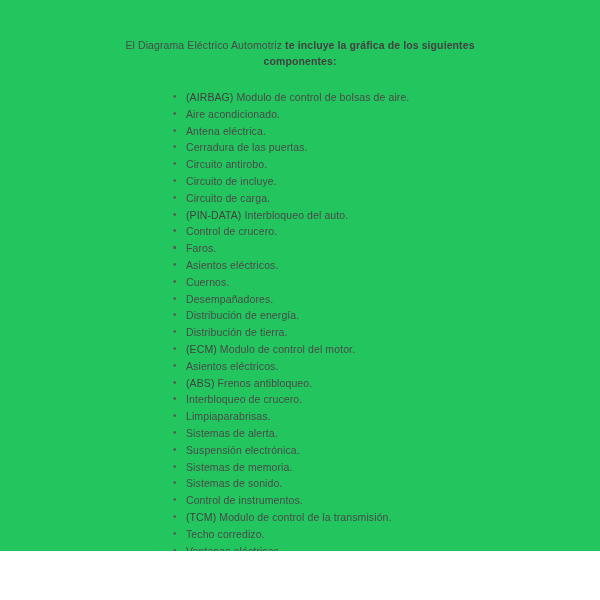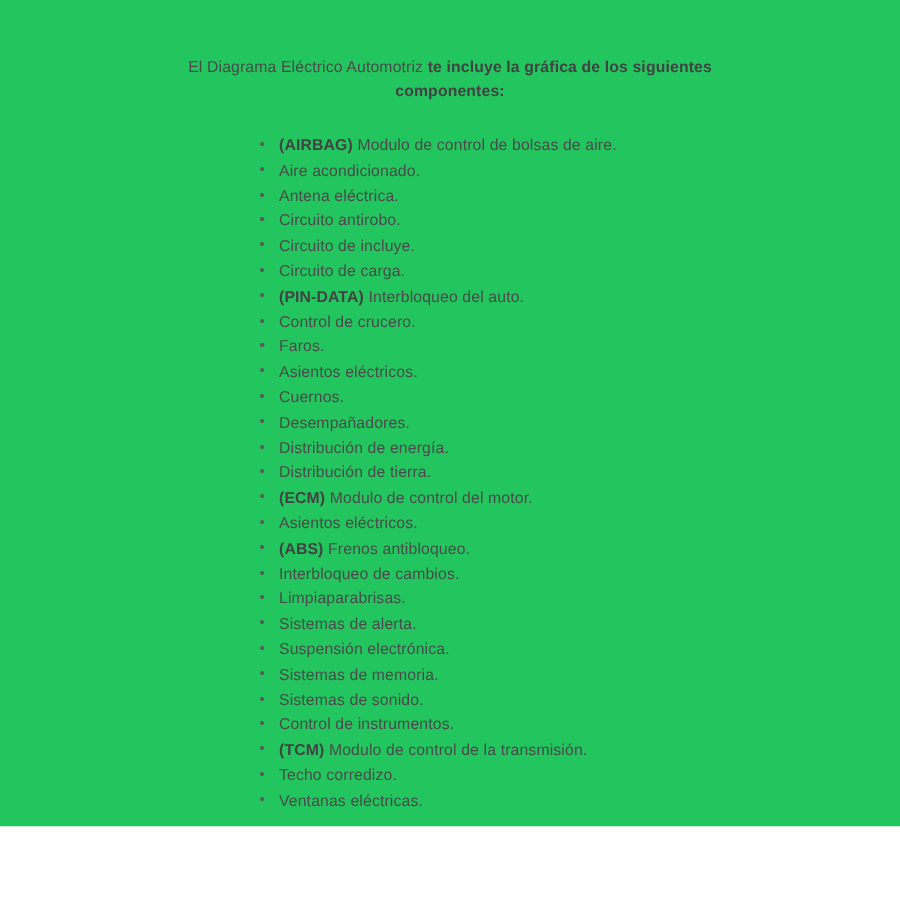--- a/index.html
+++ b/index.html
@@ -40,56 +40,56 @@
     position: relative;
   }
   ul.components .bullet {
     position: absolute;
     left: -13px;
     top: 0;
     font-size: 10px;
     color: #5a5a5a;
   }
   ul.components .code {
-    font-weight: 700;
+    font-weight: 400;
     color: #424242;
     margin-top: 24px;
   }
 </style>
 </head>
 <body>
 
 <div class="page">
   <div class="title">
     <span>El Diagrama Eléctrico Automotriz </span><span class="bold">te incluye la gráfica de los siguientes</span><br>
     <span class="bold">componentes:</span>
   </div>
 
   <ul class="components">
       <li><span class="bullet">•</span><span class="code">(AIRBAG)</span> <span>Modulo de control de bolsas de aire.</span></li>
       <li><span class="bullet">•</span><span>Aire acondicionado.</span></li>
       <li><span class="bullet">•</span><span>Antena eléctrica.</span></li>
-      <li><span class="bullet">•</span></li>
+      <li><span class="bullet">•</span><span>Cerradura de las puertas.</span></li>
       <li><span class="bullet">•</span><span>Circuito antirobo.</span></li>
       <li><span class="bullet">•</span><span>Circuito de incluye.</span></li>
       <li><span class="bullet">•</span><span>Circuito de carga.</span></li>
       <li><span class="bullet">•</span><span class="code">(PIN-DATA)</span> <span>Interbloqueo del auto.</span></li>
       <li><span class="bullet">•</span><span>Control de crucero.</span></li>
       <li><span class="bullet">•</span></li>
       <li><span class="bullet">•</span></li>
       <li><span class="bullet">•</span><span>Faros.</span></li>
       <li><span class="bullet">•</span><span>Asientos eléctricos.</span></li>
       <li><span class="bullet">•</span><span>Cuernos.</span></li>
       <li><span class="bullet">•</span><span>Desempañadores.</span></li>
       <li><span class="bullet">•</span><span>Distribución de energía.</span></li>
       <li><span class="bullet">•</span><span>Distribución de tierra.</span></li>
       <li><span class="bullet">•</span><span class="code">(ECM)</span> <span>Modulo de control del motor.</span></li>
       <li><span class="bullet">•</span><span>Asientos eléctricos.</span></li>
       <li><span class="bullet">•</span><span class="code">(ABS)</span> <span>Frenos antibloqueo.</span></li>
-      <li><span class="bullet">•</span><span>Interbloqueo de cambios.</span></li>
+      <li><span class="bullet">•</span><span>Interbloqueo de crucero.</span></li>
       <li><span class="bullet">•</span><span>Limpiaparabrisas.</span></li>
       <li><span class="bullet">•</span><span>Sistemas de alerta.</span></li>
       <li><span class="bullet">•</span><span>Suspensión electrónica.</span></li>
       <li><span class="bullet">•</span><span>Sistemas de memoria.</span></li>
       <li><span class="bullet">•</span><span>Sistemas de sonido.</span></li>
       <li><span class="bullet">•</span><span>Control de instrumentos.</span></li>
       <li><span class="bullet">•</span><span class="code">(TCM)</span> <span>Modulo de control de la transmisión.</span></li>
       <li><span class="bullet">•</span><span>Techo corredizo.</span></li>
       <li><span class="bullet">•</span><span>Ventanas eléctricas.</span></li>
     </ul>

